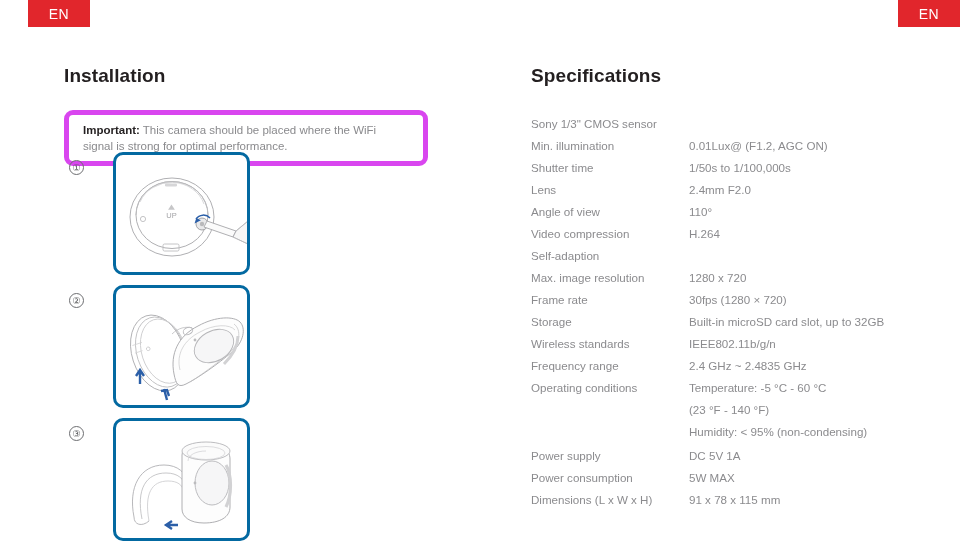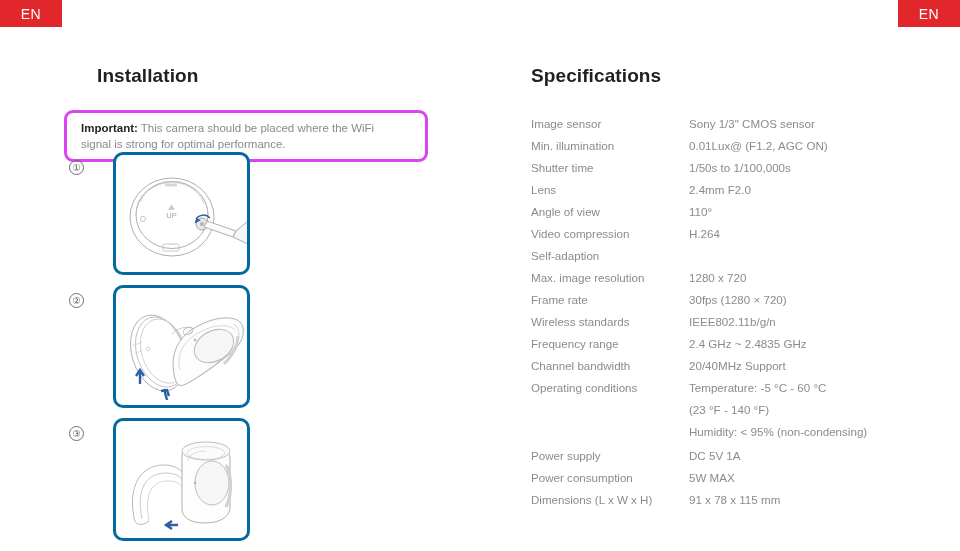--- a/index.html
+++ b/index.html
@@ -25,44 +25,45 @@
     top: 0;
     width: 62px;
     height: 27px;
     background: #e1262c;
     color: #ffffff;
     font-size: 14px;
     letter-spacing: 0.5px;
     display: flex;
     align-items: center;
     justify-content: center;
+    margin-left: 28px;
   }
   .lang-badge.left  { left: 0; }
   .lang-badge.right { right: 0; }
 
   
   .heading {
     position: absolute;
     font-size: 19px;
     font-weight: bold;
     color: #231f20;
     letter-spacing: 0.1px;
     white-space: nowrap;
   }
-  #installation-heading  { left: 64px;  top: 65px; margin-left: 33px; }
+  #installation-heading  { left: 64px;  top: 65px; }
   #specifications-heading{ left: 531px; top: 65px; }
 
   
   .callout {
     position: absolute;
     left: 64px;
     top: 110px;
     width: 364px;
     min-height: 39px;
-    border: 3px solid #d946ef;
+    border: 5px solid #d946ef;
     border-radius: 9px;
     padding: 7px 22px 6px 14px;
     font-size: 11.5px;
     line-height: 1.42;
     color: #8a8a8d;
   }
   .callout b {
     color: #231f20;
     font-weight: bold;
   }
@@ -232,21 +233,20 @@
         </svg>
       </div>
     </div>
 
   </div>
 
   <div class="heading" id="specifications-heading">Specifications</div>
 
   <div class="spec-table">
       <div class="spec-row">
-        <div class="spec-label">Image sensor</div>
         <div class="spec-value">
           <span class="vline">Sony 1/3" CMOS sensor</span>
         </div>
       </div>
       <div class="spec-row">
         <div class="spec-label">Min. illumination</div>
         <div class="spec-value">
           <span class="vline">0.01Lux@ (F1.2, AGC ON)</span>
         </div>
       </div>
@@ -285,35 +285,35 @@
           <span class="vline">1280 x 720</span>
         </div>
       </div>
       <div class="spec-row">
         <div class="spec-label">Frame rate</div>
         <div class="spec-value">
           <span class="vline">30fps (1280 × 720)</span>
         </div>
       </div>
       <div class="spec-row">
+        <div class="spec-label">Storage</div>
+        <div class="spec-value">
+          <span class="vline">Built-in microSD card slot, up to 32GB</span>
+        </div>
+      </div>
+      <div class="spec-row">
         <div class="spec-label">Wireless standards</div>
         <div class="spec-value">
           <span class="vline">IEEE802.11b/g/n</span>
         </div>
       </div>
       <div class="spec-row">
         <div class="spec-label">Frequency range</div>
         <div class="spec-value">
           <span class="vline">2.4 GHz ~ 2.4835 GHz</span>
-        </div>
-      </div>
-      <div class="spec-row">
-        <div class="spec-label">Channel bandwidth</div>
-        <div class="spec-value">
-          <span class="vline">20/40MHz Support</span>
         </div>
       </div>
       <div class="spec-row">
         <div class="spec-label">Operating conditions</div>
         <div class="spec-value">
           <span class="vline">Temperature: -5 °C - 60 °C</span>
           <span class="vline">(23 °F - 140 °F)</span>
           <span class="vline">Humidity: &lt; 95% (non-condensing)</span>
         </div>
       </div>

